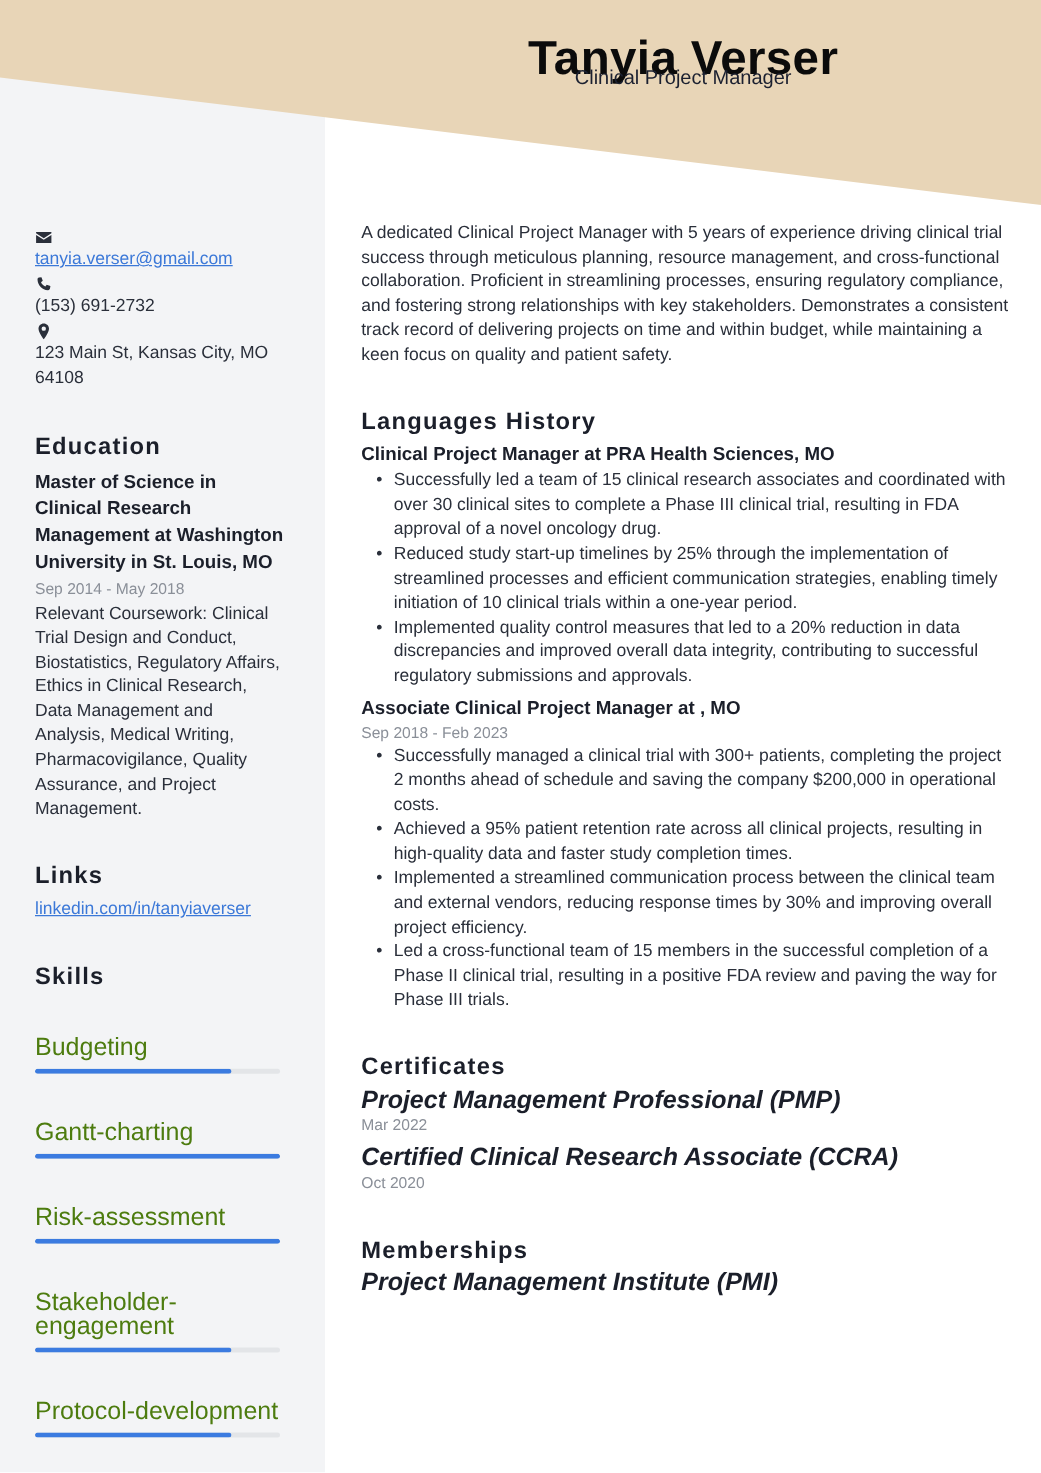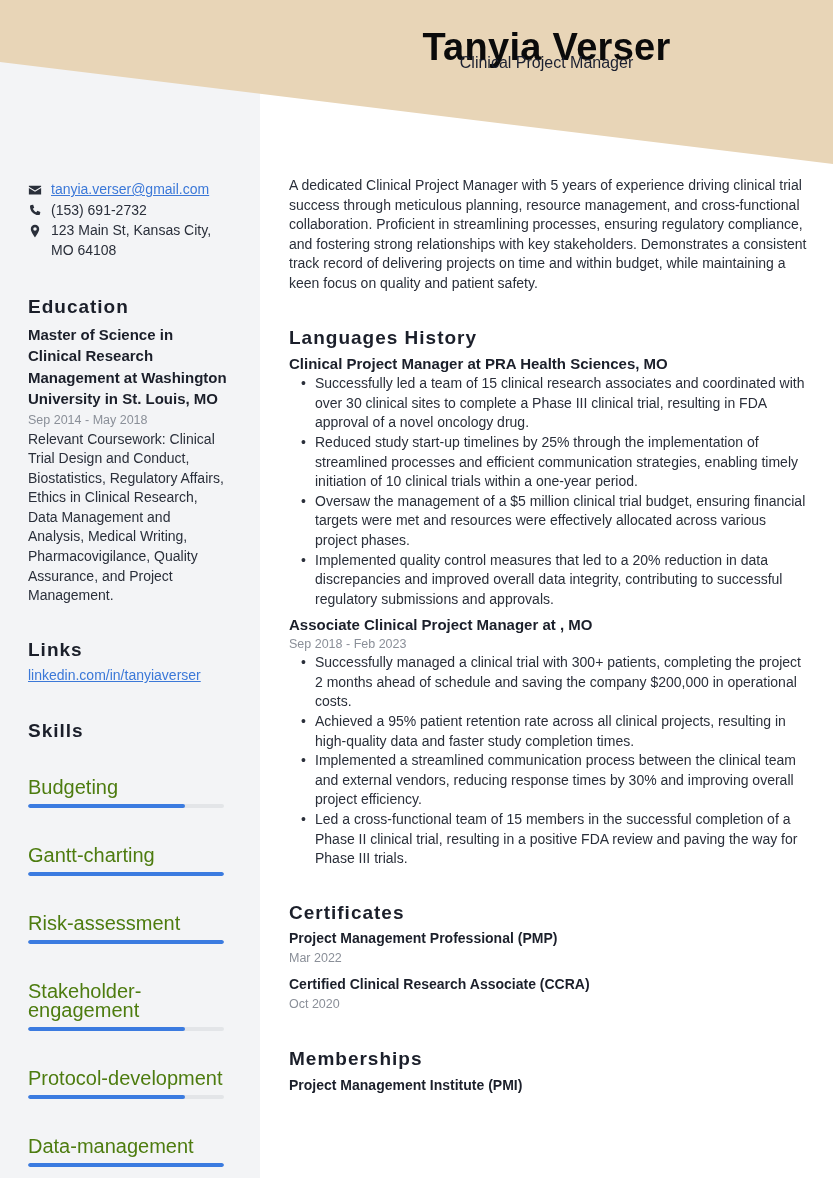--- a/index.html
+++ b/index.html
@@ -10,21 +10,21 @@
   .header-band { position: absolute; left: 0; top: 0; width: 833px; height: 170px; }
   .header-band svg { display: block; }
 
   .name { position: absolute; left: 260px; width: 573px; top: 26px; text-align: center;
           font-size: 38px; font-weight: bold; color: #0b0b0b; letter-spacing: 0.3px; }
   .title { position: absolute; left: 260px; width: 573px; top: 54px; text-align: center;
            font-size: 16px; color: #1b2030; }
 
   
   .sidebar { position: absolute; left: 28px; top: 180px; width: 200px; font-size: 14px; line-height: 19.5px; color: #2a2f3a; }
-  .contact-row { display: flex; align-items: flex-start; margin-bottom: 1px; }
+  .contact-row { display: flex; align-items: flex-start; margin-bottom: 1px; flex-direction: column; }
   .contact-icon { width: 14px; height: 14px; margin-top: 3px; margin-right: 9px; flex: 0 0 14px; display: flex; align-items: center; justify-content: center; }
   .contact-icon svg { width: 14px; height: 14px; fill: #2a2f3a; }
   .link { color: #3b78d8; text-decoration: underline; }
 
   .side-heading { font-size: 19px; font-weight: bold; letter-spacing: 1px; color: #1b1f2a; margin-bottom: 7px; }
   .edu-degree { font-size: 15px; font-weight: bold; line-height: 21.5px; color: #1b1f2a; }
   .meta { font-size: 12.5px; color: #8a8f98; line-height: 18px; }
   .edu-desc { font-size: 14px; line-height: 19.6px; color: #2a2f3a; margin-top: 1px; }
 
   .skill { margin-bottom: 0; }
@@ -33,21 +33,21 @@
   .bar-fill { position: absolute; left: 0; top: 0; height: 4px; background: #3b7be0; border-radius: 2px; }
 
   
   .main { position: absolute; left: 289px; top: 176px; width: 520px; font-size: 14px; line-height: 19.6px; color: #2a2f3a; }
   .main-heading { font-size: 19px; font-weight: bold; letter-spacing: 1px; color: #1b1f2a; margin-bottom: 6px; }
   .profile-text { font-size: 14px; line-height: 19.6px; }
   .job-title { font-size: 15px; font-weight: bold; line-height: 21px; color: #1b1f2a; }
   .bullets { list-style: none; margin-left: 9px; }
   .bullets li { position: relative; padding-left: 17px; }
   .bullets li::before { content: "•"; position: absolute; left: 3px; top: 0; color: #2a2f3a; }
-  .cert-title { font-size: 14px; font-weight: bold; line-height: 21px; color: #1b1f2a; }
+  .cert-title { font-size: 20px; font-weight: bold; line-height: 21px; color: #1b1f2a; font-style: italic; }
 </style>
 </head>
 <body>
 
 <div class="sidebar-bg"></div>
 
 <div class="header-band">
   <svg width="833" height="170" viewBox="0 0 833 170">
     <polygon id="band-poly" points="0,0 833,0 833,164 0,62" fill="#e8d5b7"></polygon>
   </svg>
@@ -167,21 +167,20 @@
   </section>
 
   <section style="margin-top: 34px;">
     <div class="main-heading">Languages History</div>
 
     <div>
       <div class="job-title">Clinical Project Manager at PRA Health Sciences, MO</div>
       <ul class="bullets">
         <li>Successfully led a team of 15 clinical research associates and coordinated with over 30 clinical sites to complete a Phase III clinical trial, resulting in FDA approval of a novel oncology drug.</li>
         <li>Reduced study start-up timelines by 25% through the implementation of streamlined processes and efficient communication strategies, enabling timely initiation of 10 clinical trials within a one-year period.</li>
-        <li>Oversaw the management of a $5 million clinical trial budget, ensuring financial targets were met and resources were effectively allocated across various project phases.</li>
         <li>Implemented quality control measures that led to a 20% reduction in data discrepancies and improved overall data integrity, contributing to successful regulatory submissions and approvals.</li>
       </ul>
     </div>
 
     <div style="margin-top: 5px;">
       <div class="job-title">Associate Clinical Project Manager at , MO</div>
       <div class="meta">Sep 2018 - Feb 2023</div>
       <ul class="bullets">
         <li>Successfully managed a clinical trial with 300+ patients, completing the project 2 months ahead of schedule and saving the company $200,000 in operational costs.</li>
         <li>Achieved a 95% patient retention rate across all clinical projects, resulting in high-quality data and faster study completion times.</li>

